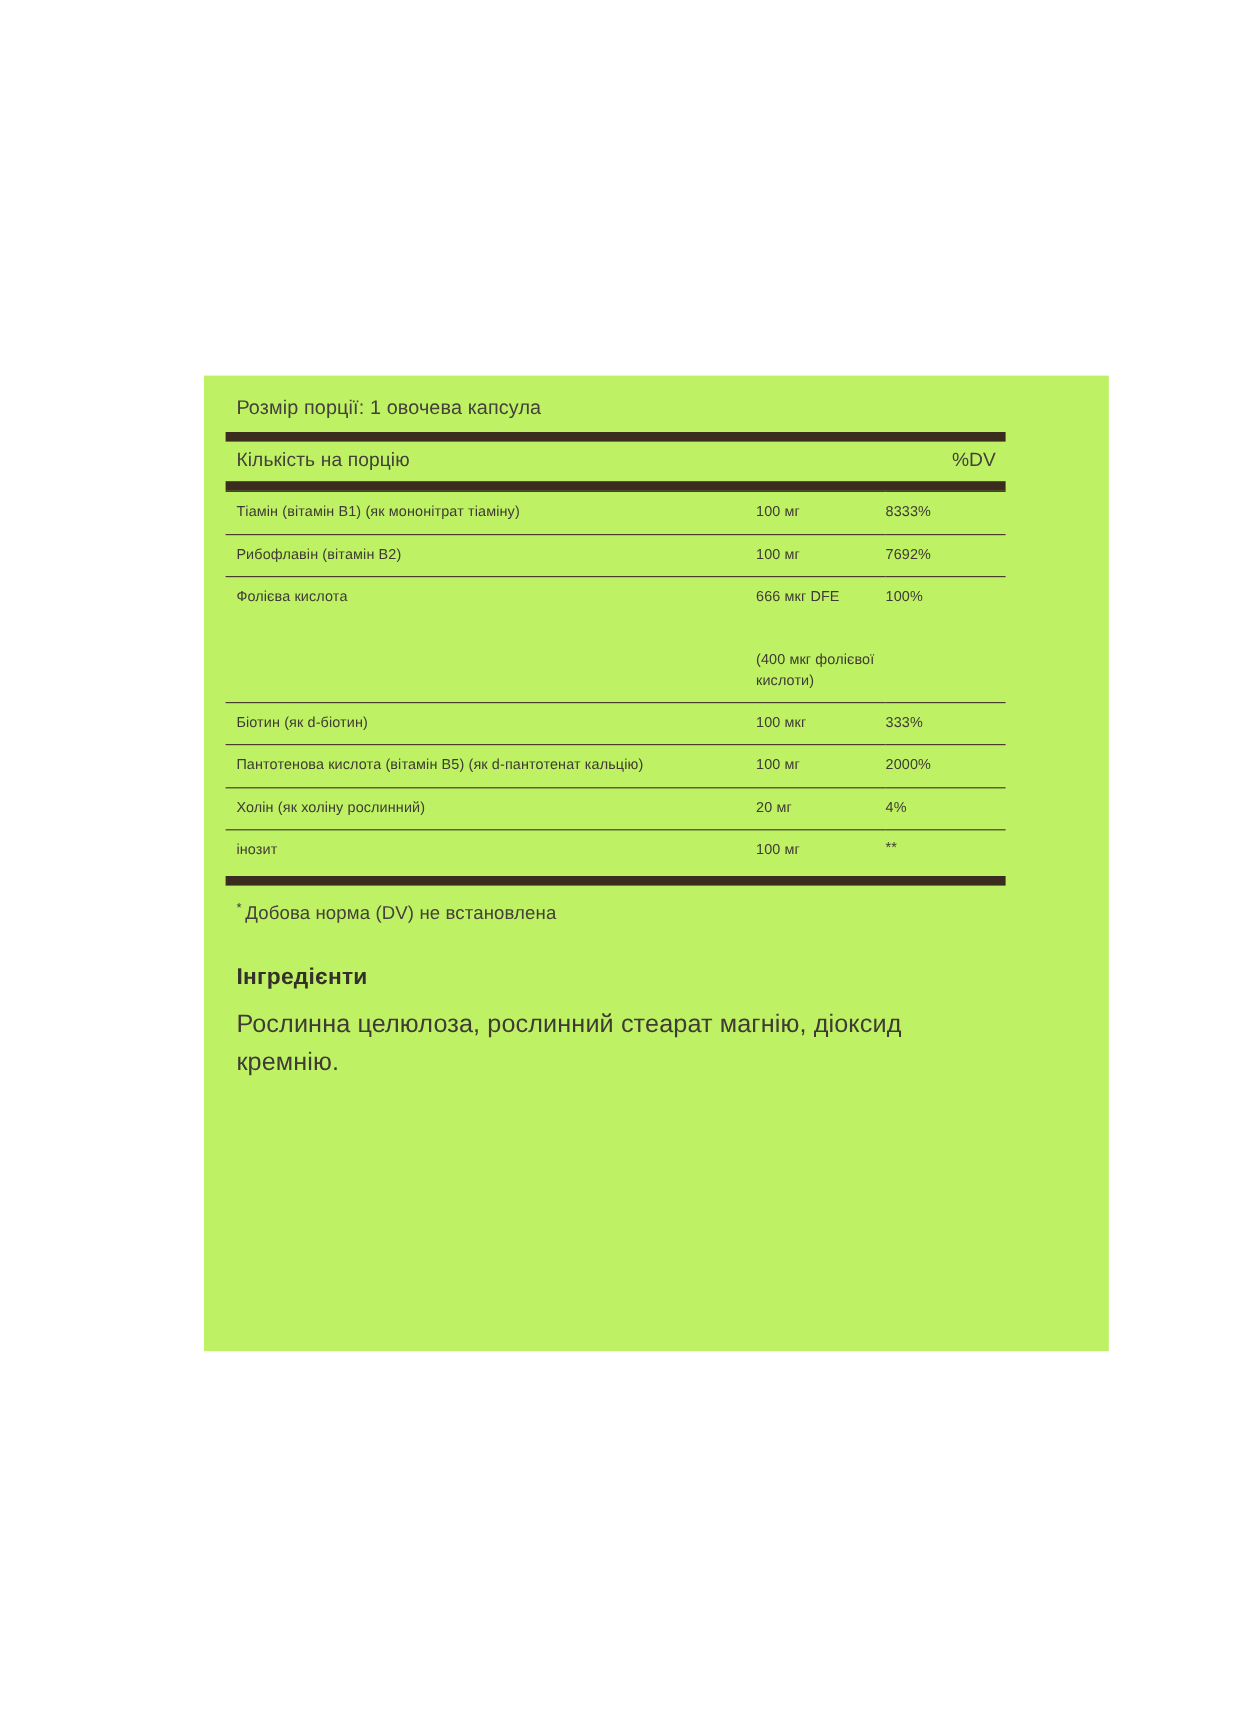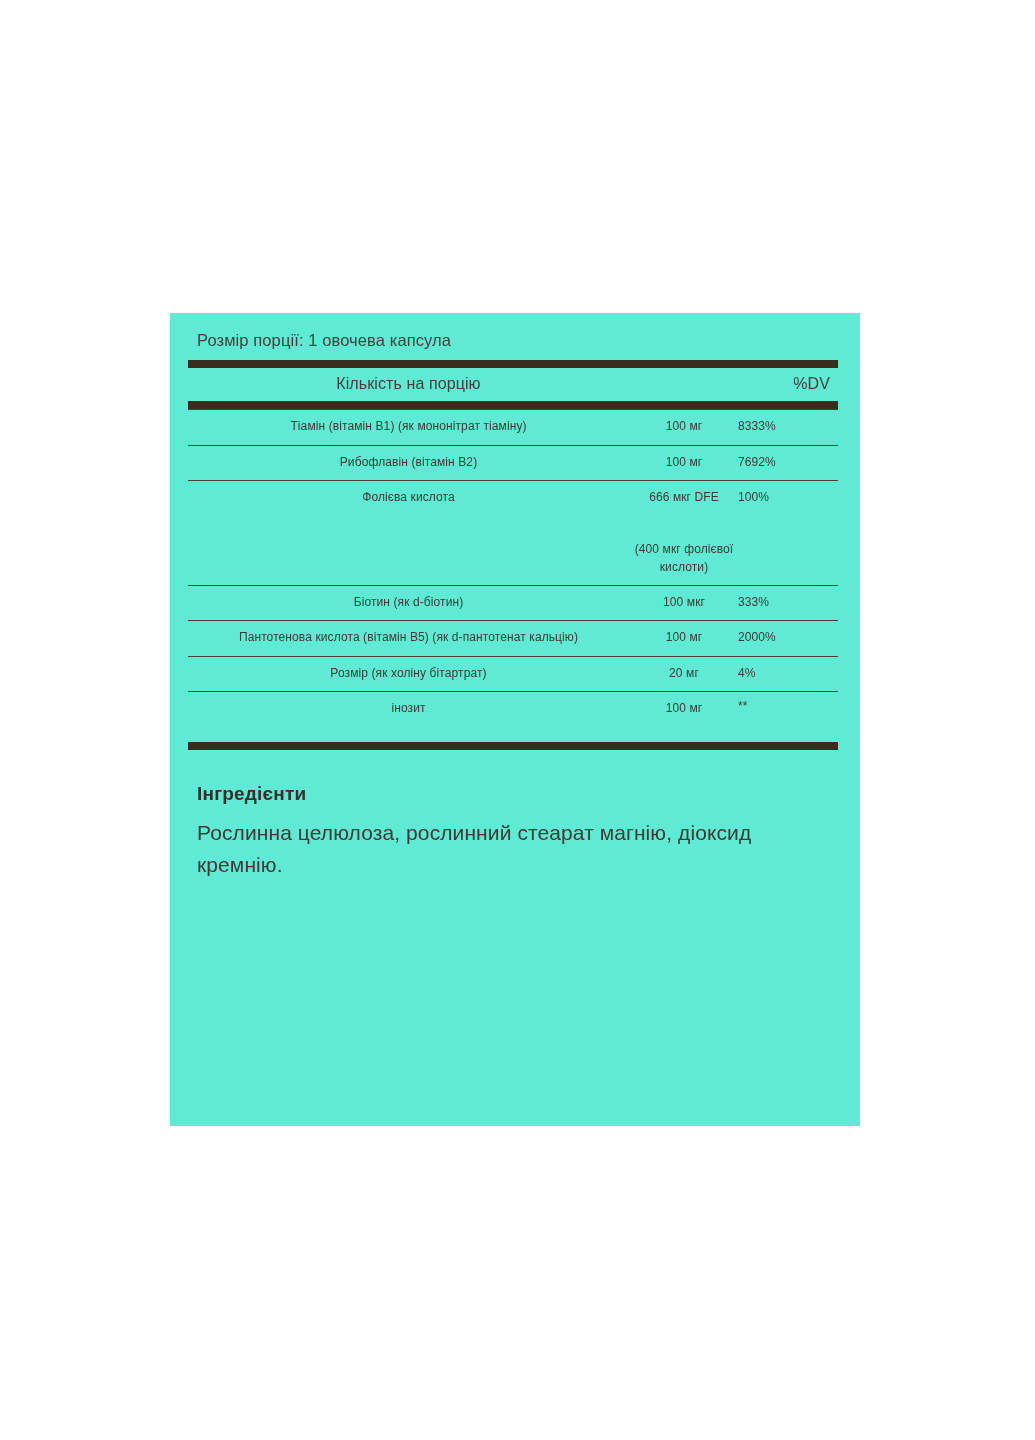--- a/index.html
+++ b/index.html
@@ -14,23 +14,23 @@
     font-family: "Liberation Sans", "DejaVu Sans", sans-serif;
     color: #3f3a33;
     position: relative;
     overflow: hidden;
   }
 
   .panel {
     position: absolute;
     left: 170px;
     top: 313px;
-    width: 690px;
+    width: 754px;
     min-height: 813px;
-    background: #5eead4;
+    background: #bef264;
     box-sizing: border-box;
     padding: 16px 22px 30px 18px;
   }
 
   .serving-size {
     font-size: 16.5px;
     line-height: 1.35;
     color: #45403a;
     letter-spacing: 0.1px;
     margin: 0 0 9px 9px;
@@ -46,21 +46,21 @@
   }
 
   .facts-table {
     width: 650px;
     border-collapse: collapse;
     table-layout: fixed;
   }
   .facts-table td, .facts-table th {
     padding: 0;
     vertical-align: top;
-    text-align: center;
+    text-align: left;
     font-weight: normal;
   }
 
   .col-name   { width: 432px; }
   .col-amount { width: 118px; }
   .col-dv     { width: 100px; }
 
   .head-row td {
     font-size: 16px;
     color: #45403a;
@@ -92,21 +92,21 @@
     padding-left: 10px;
     white-space: pre-line;
   }
   .row td.dv {
     text-align: left;
     padding-left: 0;
     padding-right: 8px;
   }
   .row td.name-bottom {
     vertical-align: bottom;
-    padding-bottom: 24px;
+    padding-bottom: 12px;
   }
   .dagger {
     letter-spacing: 1px;
     font-size: 13px;
     position: relative;
     top: -2px;
   }
 
   .footnote {
     font-size: 15.5px;
@@ -194,33 +194,36 @@
         <td class="dv">333%</td>
       </tr>
 
       <tr class="row">
         <td>Пантотенова кислота (вітамін B5) (як d-пантотенат кальцію)</td>
         <td class="amount">100 мг</td>
         <td class="dv">2000%</td>
       </tr>
 
       <tr class="row">
-        <td>Розмір (як холіну бітартрат)</td>
+        <td>Холін (як холіну рослинний)</td>
         <td class="amount">20 мг</td>
         <td class="dv">4%</td>
       </tr>
 
       <tr class="row">
         <td class="name-bottom">інозит</td>
         <td class="amount">100 мг</td>
         <td class="dv dagger">**</td>
       </tr>
     </tbody>
   </table>
 
   <div class="bar-thick bottom"></div>
 
+  <div class="footnote">
+    <span class="star">*</span><span>Добова норма (DV) не встановлена</span>
+  </div>
 
   <div class="ing-title">Інгредієнти</div>
 
   <div class="ing-body">Рослинна целюлоза, рослинний стеарат магнію, діоксид кремнію.</div>
 
 </div>
 
 </body></html>

